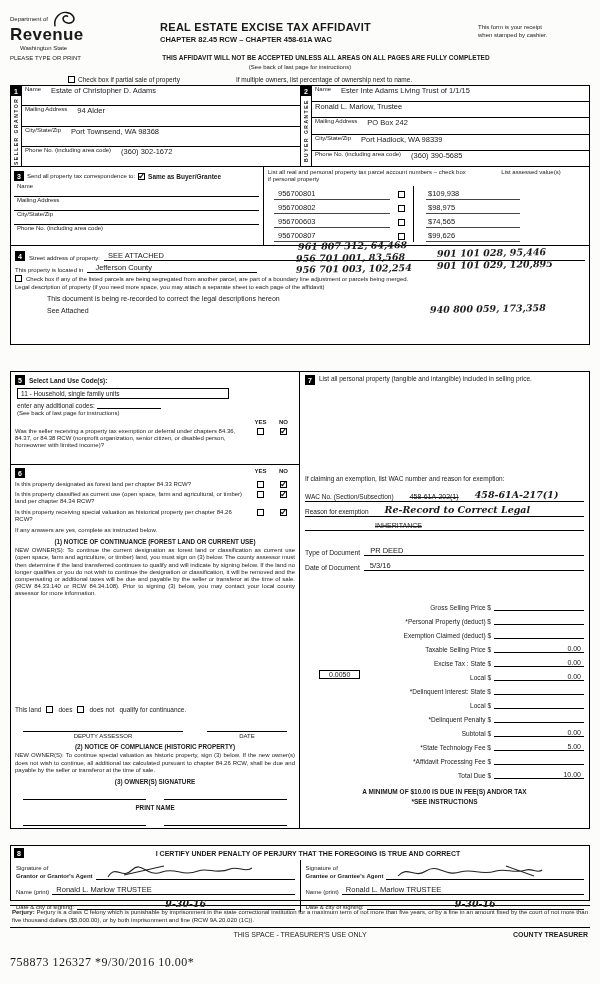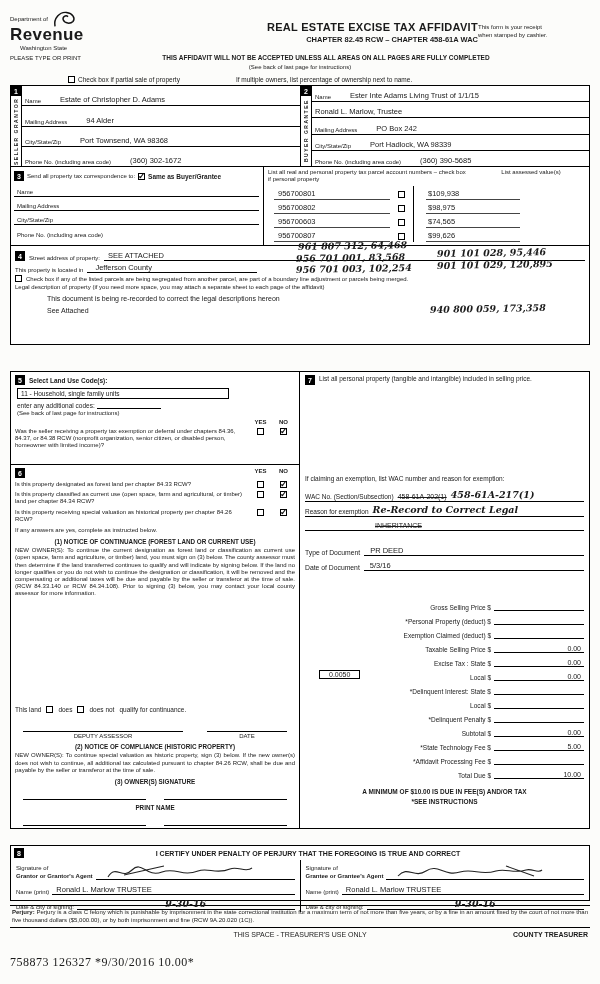--- a/index.html
+++ b/index.html
@@ -10,21 +10,21 @@
     font-family:"Liberation Sans",sans-serif;
     padding:6px 10px;
   }
   b{font-weight:bold;}
   
   .header{display:flex;height:48px;}
   .logo{width:150px;padding-top:4px;}
   .logo-line1{font-size:6px;display:flex;align-items:center;gap:2px;}
   .logo-big{font-size:17px;font-weight:bold;letter-spacing:.4px;margin-top:-3px;}
   .logo-state{font-size:6px;margin-left:10px;}
-  .title-block{flex:1;text-align:right;padding-top:15px;}
+  .title-block{flex:1;text-align:left;padding-top:15px;}
   .form-title{font-size:11px;font-weight:bold;letter-spacing:.3px;}
   .form-chapter{font-size:7.5px;font-weight:bold;margin-top:2px;}
   .receipt{width:112px;font-size:6px;line-height:1.35;padding-top:17px;}
   .warnrow{display:flex;align-items:baseline;height:10px;}
   .ptp{font-size:6px;width:112px;}
   .warning{flex:1;text-align:center;font-size:6.5px;font-weight:bold;}
   .warnrow .sp{width:60px;}
   .seeback{text-align:center;font-size:6px;height:10px;}
   .partialrow{display:flex;height:11px;font-size:6.5px;align-items:center;gap:56px;padding-left:58px;}
   .cblab{display:flex;align-items:center;gap:3px;}
@@ -32,21 +32,21 @@
   .cb{display:inline-block;width:7px;height:7px;border:1px solid #000;background:#fff;position:relative;flex:none;}
   .cb.checked::after{content:"✓";position:absolute;left:-1px;top:-3px;font-size:9px;font-weight:bold;color:#111;}
   
   .grid2{display:grid;grid-template-columns:1fr 1fr;height:82px;}
   .party{border:1px solid #000;display:flex;background:#fff;}
   .party.first{border-right:none;}
   .strip{width:11px;border-right:1px solid #000;display:flex;flex-direction:column;align-items:center;}
   .numbadge{width:10px;height:10px;background:#000;color:#fff;font-size:7px;font-weight:bold;display:flex;align-items:center;justify-content:center;flex:none;}
   .vert{flex:1;writing-mode:vertical-rl;transform:rotate(180deg);font-size:5px;font-weight:bold;letter-spacing:1.5px;text-align:center;}
   .pfields{flex:1;display:flex;flex-direction:column;}
-  .frow{display:flex;align-items:flex-end;gap:19px;border-bottom:1px solid #000;flex:1;padding:0 3px 1px 3px;overflow:hidden;}
+  .frow{display:flex;align-items:flex-start;gap:10px;border-bottom:1px solid #000;flex:1;padding:0 3px 1px 3px;overflow:hidden;}
   .frow.noline{border-bottom:none;}
   .flabel{font-size:6px;white-space:nowrap;}
   .tv{font-size:7.5px;white-space:nowrap;}
   
   .s3{display:flex;height:80px;border:1px solid #000;margin-top:-1px;background:#fff;}
   .s3l{width:252px;display:flex;flex-direction:column;padding:2px 4px 0 3px;}
   .sendrow{display:flex;align-items:center;gap:3px;font-size:6px;height:14px;}
   .sameas{font-weight:bold;font-size:6.5px;}
   .s3l .frow{flex:none;height:14px;}
   .s3r{flex:1;border-left:1px solid #000;display:flex;flex-direction:column;}
@@ -85,21 +85,21 @@
   .thisland{display:flex;align-items:center;gap:5px;font-size:6.5px;margin-top:auto;}
   .deprow{display:flex;gap:24px;margin-top:8px;padding:0 8px;}
   .depcell{flex:2;} .datecell{flex:1;}
   .dline{border-bottom:1px solid #000;height:11px;}
   .dlabel{text-align:center;font-size:6px;margin-top:1px;}
   .ownlines{display:flex;gap:18px;padding:0 8px;margin-top:4px;}
   .ownlines .ol{flex:1;border-bottom:1px solid #000;height:11px;}
   
   .s7head{height:100px;}
   .s7lab{font-size:6.5px;line-height:1.3;flex:1;}
-  .exline{display:flex;align-items:flex-end;gap:4px;font-size:6.5px;border-bottom:1px solid #000;height:15px;padding-bottom:1px;}
+  .exline{display:flex;align-items:flex-end;gap:16px;font-size:6.5px;border-bottom:1px solid #000;height:15px;padding-bottom:1px;}
   .exintro{font-size:6.5px;height:12px;}
   .crossed{text-decoration:line-through;}
   .hand{font-family:"DejaVu Serif",serif;font-style:italic;font-weight:600;font-size:9.5px;}
   .docrow{display:flex;align-items:flex-end;gap:4px;height:15px;font-size:7px;border-bottom:0;}
   .docrow .dl{font-size:6.8px;}
   .docrow .dv{flex:1;border-bottom:1px solid #000;font-size:7.5px;padding-left:6px;}
   .fees{margin-top:26px;}
   .fee{display:flex;align-items:flex-end;height:14px;font-size:6.5px;}
   .feelabel{flex:1;text-align:right;white-space:nowrap;}
   .feeval{width:90px;border-bottom:1px solid #000;text-align:right;font-size:7px;padding-right:3px;margin-left:3px;}

